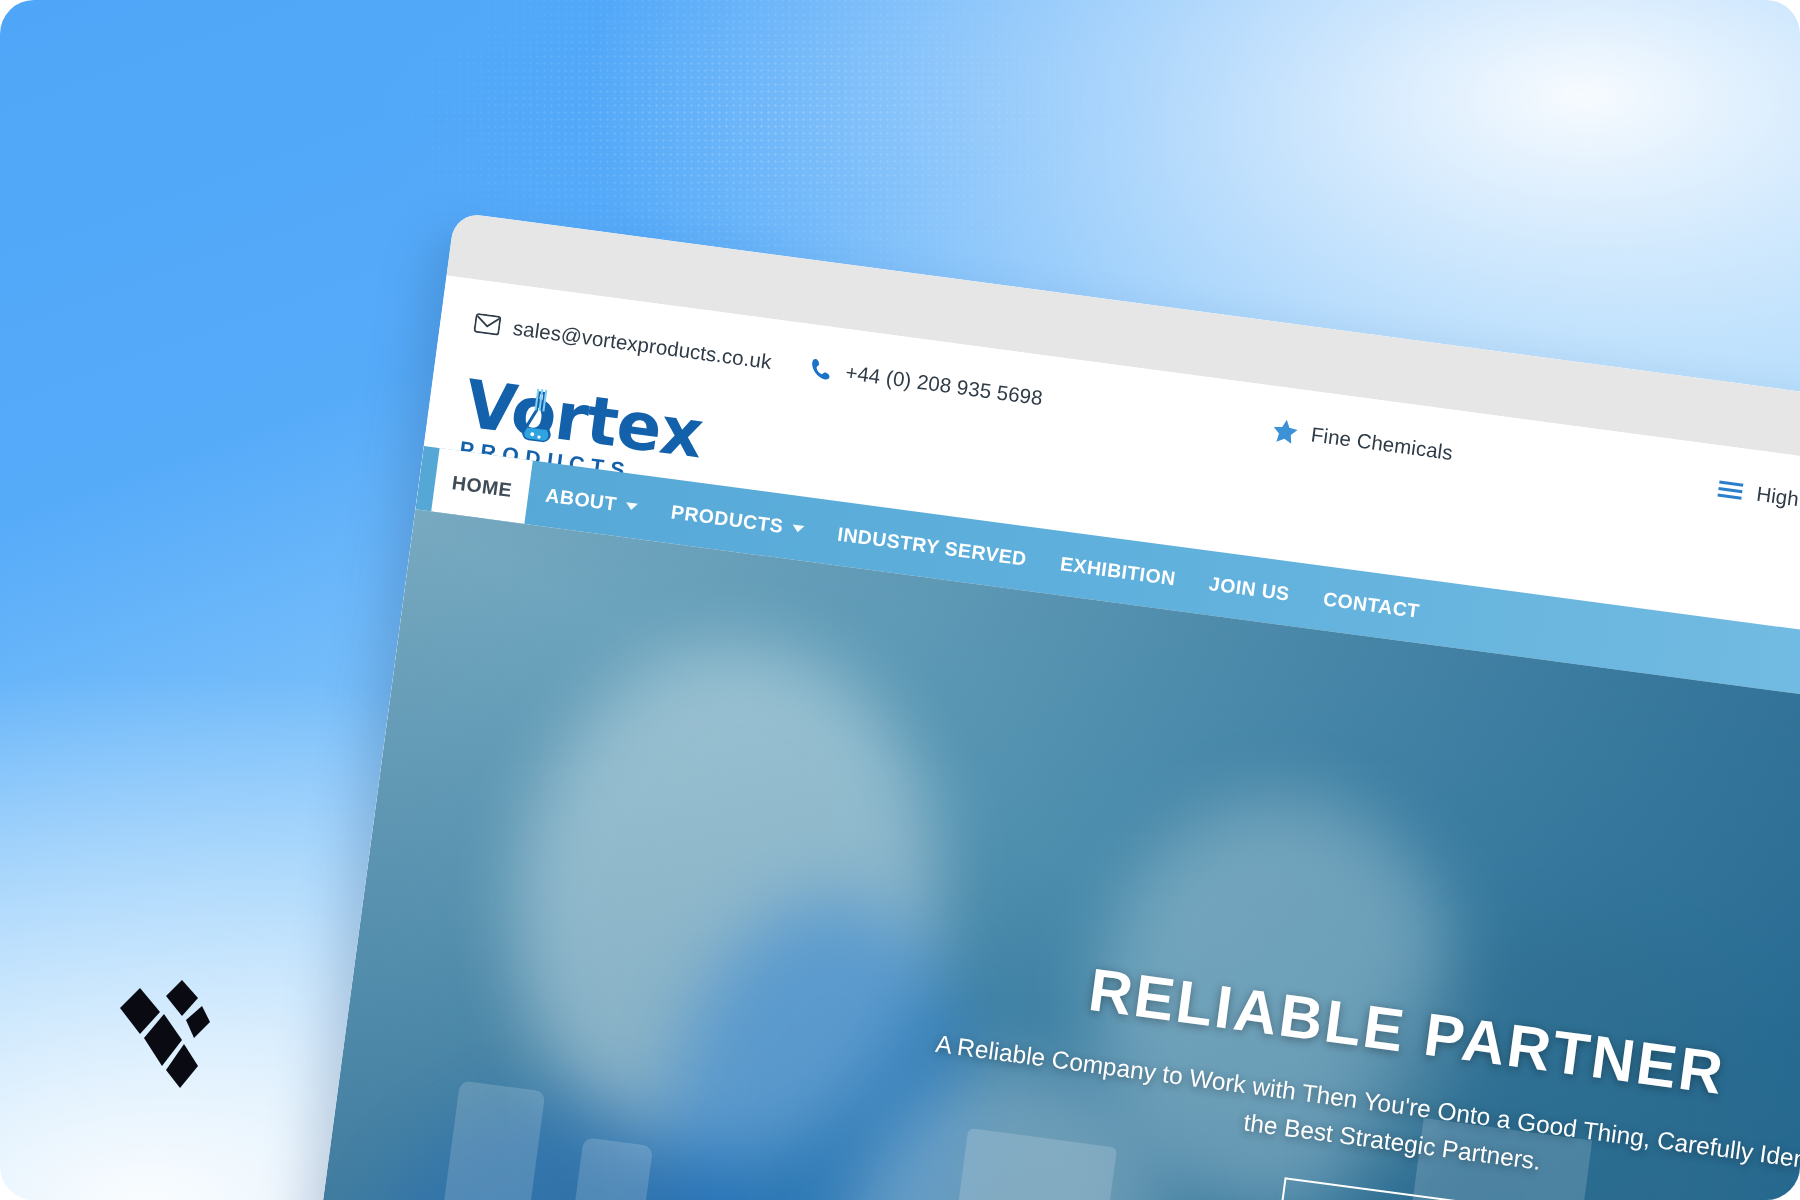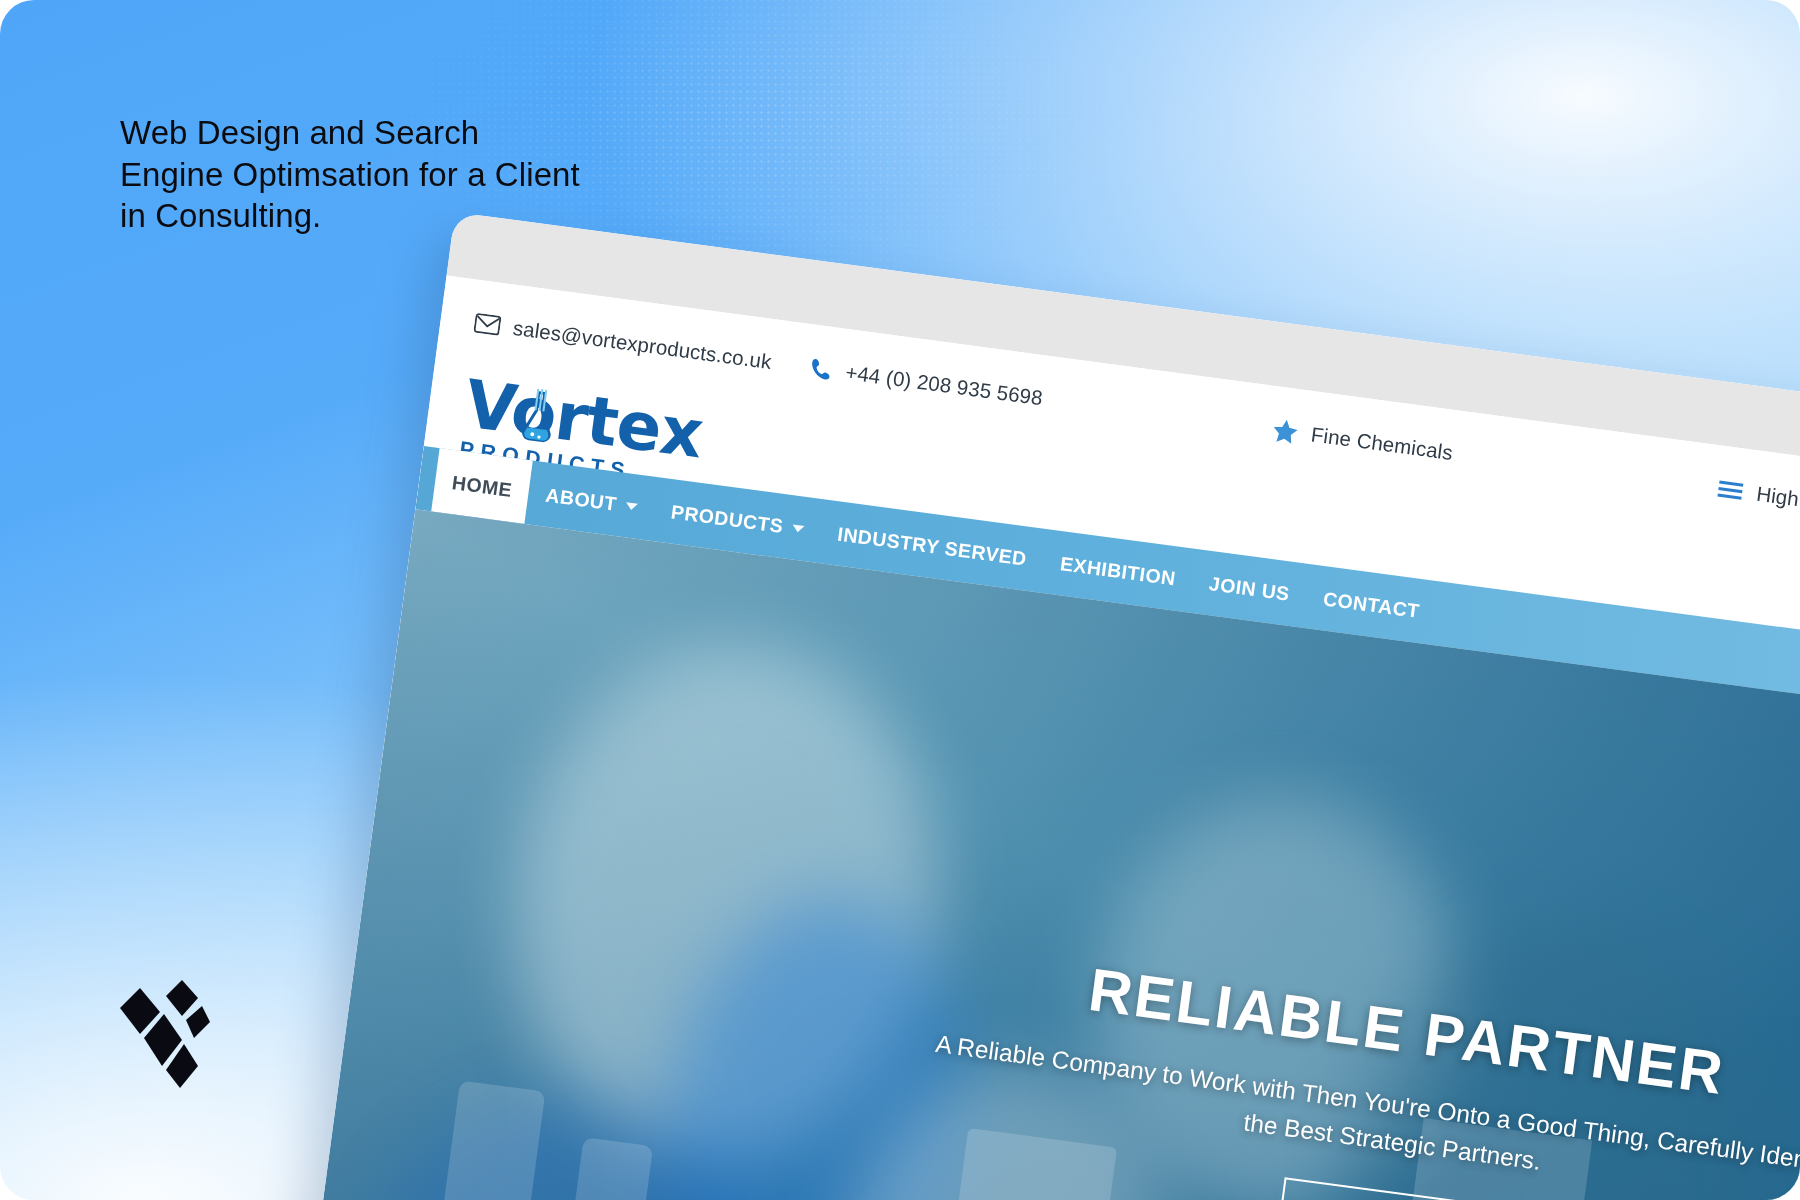--- a/index.html
+++ b/index.html
@@ -153,21 +153,20 @@
     background:transparent; cursor:pointer;
   }
 </style>
 </head>
 <body>
 
 <div id="canvas">
 
   <div id="dots"></div>
 
-  <div id="caption">Web Design and Search Engine Optimsation for a Client in Consulting.</div>
 
   <div id="agency-mark">
     <svg viewBox="0 0 92 110" width="92" height="110" aria-hidden="true">
       <g fill="#0a0a12">
         <polygon points="2,30 22,10 42,34 22,56"></polygon>
         <polygon points="26,60 46,36 64,62 44,88"></polygon>
         <polygon points="48,92 66,66 80,88 62,110"></polygon>
         <polygon points="48,18 64,38 80,20 64,2"></polygon>
         <polygon points="68,42 84,28 92,44 76,60"></polygon>
       </g>

